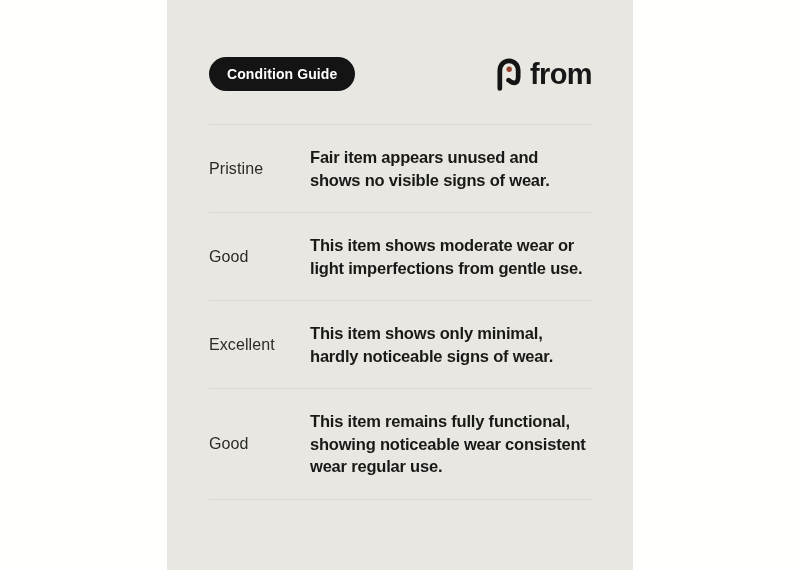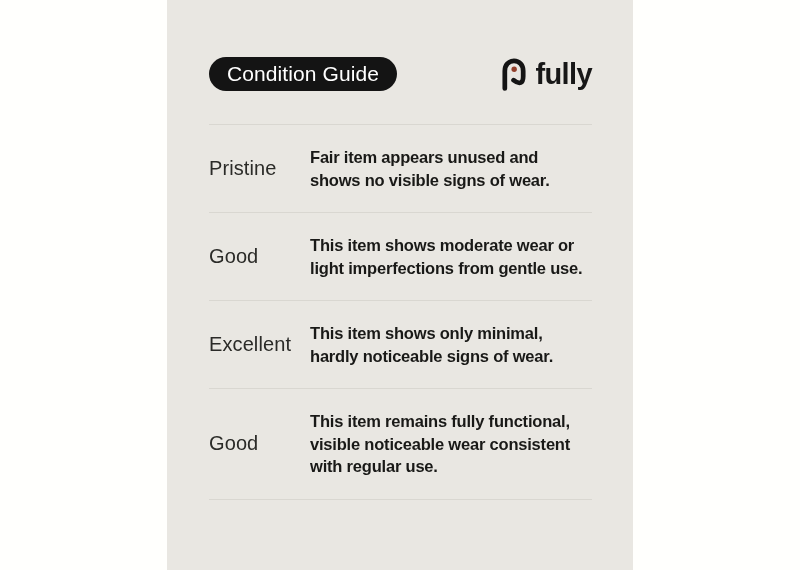--- a/index.html
+++ b/index.html
@@ -37,22 +37,22 @@
   }
 
   .badge {
     display: inline-flex;
     align-items: center;
     height: 34px;
     padding: 0 18px;
     background: #141414;
     color: #ffffff;
     border-radius: 17px;
-    font-size: 21px;
-    font-weight: 400;
+    font-size: 14px;
+    font-weight: 700;
     letter-spacing: 0.1px;
     border: none;
     cursor: pointer;
     white-space: nowrap;
   }
 
   .logo {
     display: flex;
     align-items: center;
     gap: 7px;
@@ -83,21 +83,21 @@
     padding: 21px 0;
   }
 
   .row:last-child {
     border-bottom: 1px solid #d9d7d1;
   }
 
   .row-label {
     width: 101px;
     flex: 0 0 101px;
-    font-size: 20px;
+    font-size: 16px;
     font-weight: 500;
     color: #2b2b28;
     letter-spacing: 0.1px;
   }
 
   .row-desc {
     flex: 1;
     font-size: 16.5px;
     line-height: 22.5px;
     font-weight: 700;
@@ -112,21 +112,21 @@
   <div class="card">
 
     <div class="header">
       <button class="badge">Condition Guide</button>
 
       <div class="logo">
         <svg class="logo-mark" viewBox="0 0 32 37" xmlns="http://www.w3.org/2000/svg">
           <path d="M 5.5 34.5 L 5.5 14.5 C 5.5 7.6 10 3 16 3 C 22 3 26.5 7.6 26.5 14.5 L 26.5 20.5 C 26.5 28.5 22.5 30.5 15.5 25" fill="none" stroke="#141414" stroke-width="5.4" stroke-linecap="round" stroke-linejoin="round"></path>
           <circle cx="16.2" cy="12.5" r="3.1" fill="#93402c"></circle>
         </svg>
-        <span class="logo-text">fully</span>
+        <span class="logo-text">from</span>
       </div>
     </div>
 
     <div class="table">
 
       <div class="row">
         <div class="row-label">Pristine</div>
         <div class="row-desc">Fair item appears unused and shows no visible signs of wear.</div>
       </div>
 
@@ -135,18 +135,18 @@
         <div class="row-desc">This item shows moderate wear or light imperfections from gentle use.</div>
       </div>
 
       <div class="row">
         <div class="row-label">Excellent</div>
         <div class="row-desc">This item shows only minimal, hardly noticeable signs of wear.</div>
       </div>
 
       <div class="row">
         <div class="row-label">Good</div>
-        <div class="row-desc">This item remains fully functional, visible noticeable wear consistent with regular use.</div>
+        <div class="row-desc">This item remains fully functional, showing noticeable wear consistent wear regular use.</div>
       </div>
 
     </div>
   </div>
 </div>
 
 </body></html>

